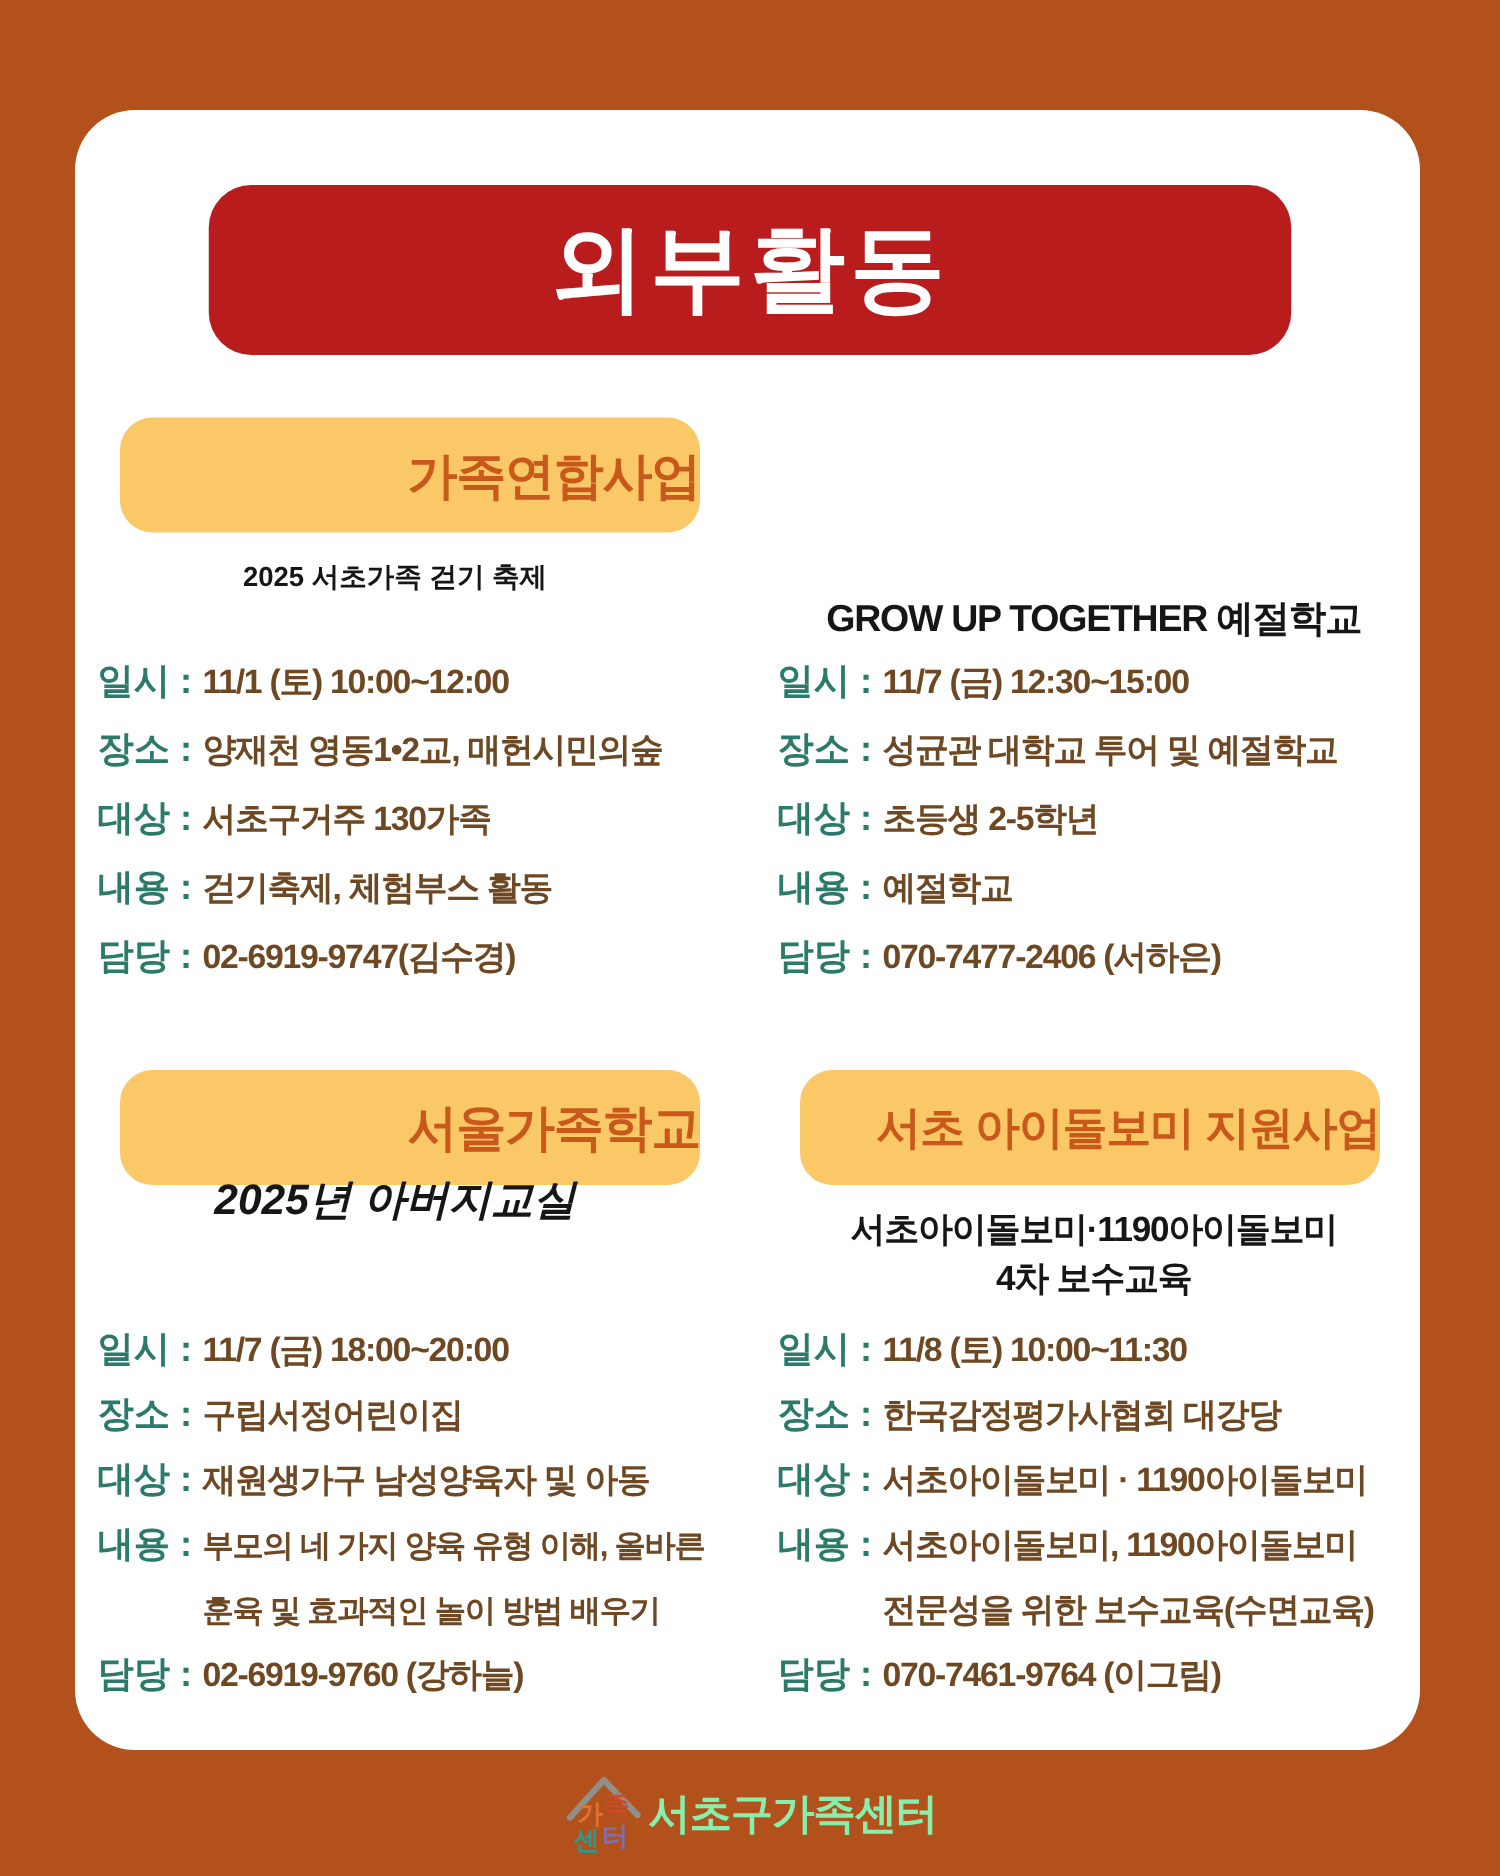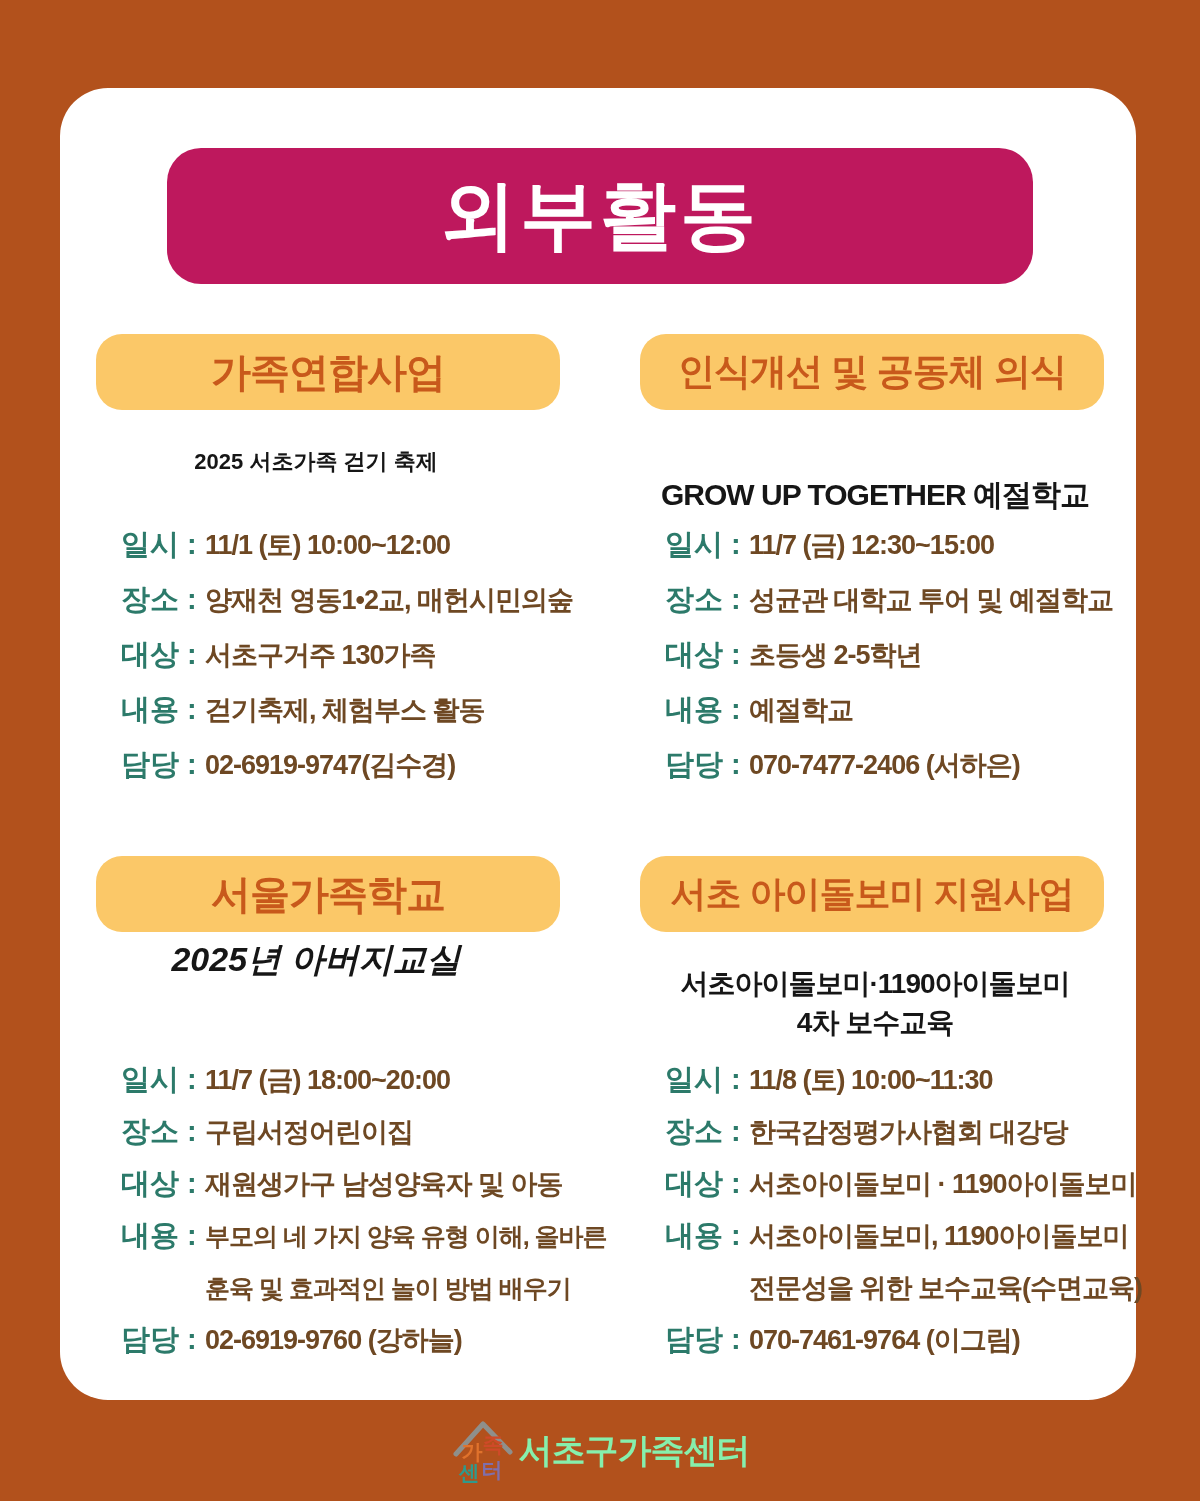--- a/index.html
+++ b/index.html
@@ -1,34 +1,34 @@
 <!DOCTYPE html>
 <html><head>
 <meta charset="utf-8">
 <style>
   html,body{margin:0;padding:0;}
   body{width:1200px;height:1501px;background:#B2511C;font-family:"Liberation Sans",sans-serif;overflow:hidden;}
   .page{position:relative;width:1200px;height:1501px;background:#B2511C;}
   .card{position:absolute;left:60px;top:88px;width:1076px;height:1312px;background:#FFFFFF;border-radius:48px;}
-  .main-banner{position:absolute;left:167px;top:148px;width:866px;height:136px;background:#be185d;border-radius:34px;display:flex;align-items:center;justify-content:center;}
+  .main-banner{position:absolute;left:167px;top:148px;width:866px;height:136px;background:#b91c1c;border-radius:34px;display:flex;align-items:center;justify-content:center;}
   .main-banner-text{color:#FFFFFF;font-size:76px;font-weight:bold;letter-spacing:4px;}
-  .section-banner{position:absolute;width:464px;height:76px;background:#FBC868;border-radius:26px;display:flex;align-items:center;justify-content:center;}
+  .section-banner{position:absolute;width:464px;height:92px;background:#FBC868;border-radius:26px;display:flex;align-items:center;justify-content:flex-end;}
   .section-banner-text{color:#C8591B;font-size:40px;font-weight:bold;letter-spacing:-1px;white-space:nowrap;}
   #banner-1{left:96px;top:334px;}
   #banner-2{left:640px;top:334px;}
   #banner-3{left:96px;top:856px;}
   #banner-4{left:640px;top:856px;}
   #banner-2 .section-banner-text{font-size:37px;}
   #banner-4 .section-banner-text{font-size:36px;}
   .section-title{position:absolute;text-align:center;color:#161616;font-weight:bold;white-space:nowrap;}
   #title-1{left:66px;top:447px;width:500px;font-size:22px;}
   #title-2{left:628px;top:450px;width:494px;font-size:30px;letter-spacing:-1px;margin-top:25px;}
   #title-3{left:66px;top:937px;width:500px;font-size:34px;font-style:italic;}
   #title-4{left:628px;top:964px;width:494px;font-size:28px;line-height:39px;letter-spacing:-1px;}
-  .rows{position:absolute;margin-left:43px;}
+  .rows{position:absolute;}
   #rows-1{left:78px;top:517px;}
   #rows-2{left:622px;top:517px;}
   #rows-3{left:78px;top:1054px;}
   #rows-4{left:622px;top:1054px;}
   .row{display:flex;align-items:center;height:55px;}
   #rows-3 .row,#rows-4 .row{height:52px;}
   .lab{flex:0 0 84px;width:84px;color:#2C7A6A;font-weight:bold;font-size:29px;white-space:nowrap;}
   .val{color:#6E4823;font-weight:bold;font-size:27px;letter-spacing:-1px;white-space:nowrap;}
   .val.tight{font-size:25px;}
   .footer{position:absolute;left:0;top:1416px;width:1200px;display:flex;align-items:center;justify-content:center;}
@@ -71,23 +71,20 @@
     <div class="row">
       <span class="lab">내용 :</span>
       <span class="val">걷기축제, 체험부스 활동</span>
     </div>
     <div class="row">
       <span class="lab">담당 :</span>
       <span class="val">02-6919-9747(김수경)</span>
     </div>
   </div>
 
-  <div class="section-banner" id="banner-2">
-    <span class="section-banner-text">인식개선 및 공동체 의식</span>
-  </div>
   <div class="section-title" id="title-2">GROW UP TOGETHER 예절학교</div>
   <div class="rows" id="rows-2">
     <div class="row">
       <span class="lab">일시 :</span>
       <span class="val">11/7 (금) 12:30~15:00</span>
     </div>
     <div class="row">
       <span class="lab">장소 :</span>
       <span class="val">성균관 대학교 투어 및 예절학교</span>
     </div>

